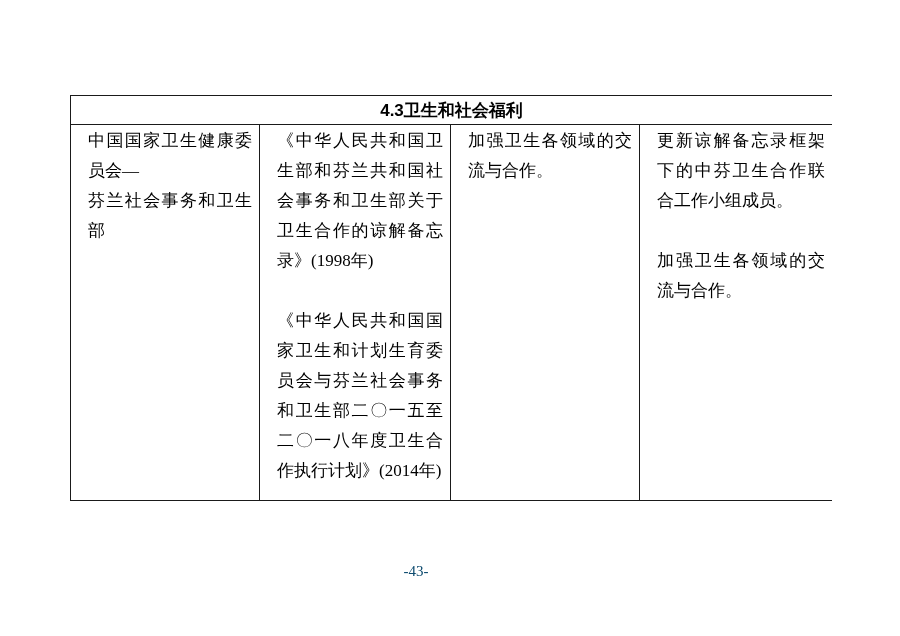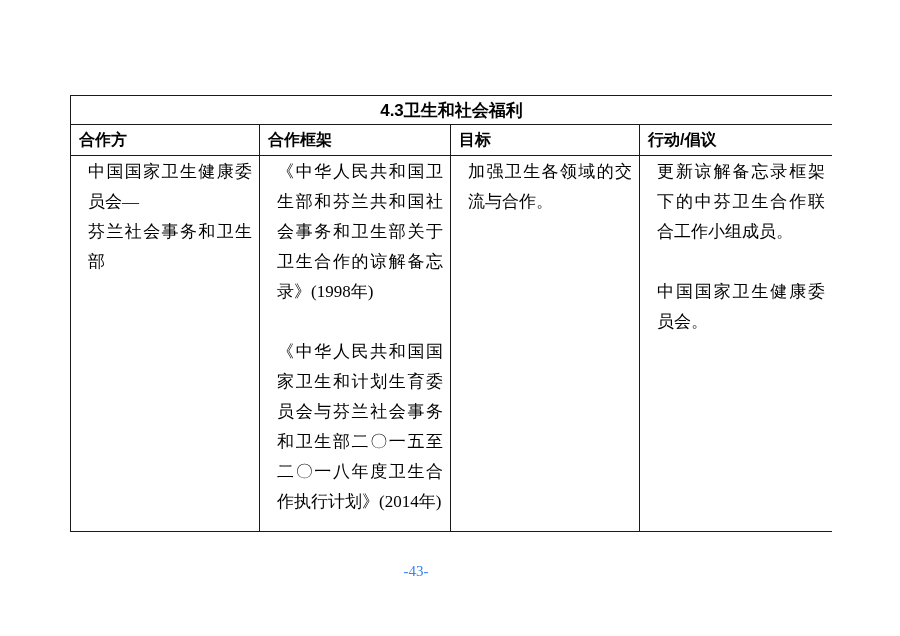--- a/index.html
+++ b/index.html
@@ -57,56 +57,50 @@
     font-family: "Liberation Serif", serif;
   }
   .page-number {
     position: absolute;
     left: 0;
     right: 0;
     top: 563px;
     text-align: center;
     font-size: 15px;
     font-family: "Liberation Serif", serif;
-    color: #3b82f6;
+    color: #0c4a6e;
   }
 </style>
 </head>
 <body>
 
 <div class="page">
 
   <table class="coop-table">
     <colgroup>
       <col style="width:189px">
       <col style="width:191px">
       <col style="width:189px">
       <col style="width:193px">
     </colgroup>
     <thead>
       <tr>
         <th colspan="4" class="table-title">4.3卫生和社会福利</th>
       </tr>
-      <tr class="head-row">
-        <th>合作方</th>
-        <th>合作框架</th>
-        <th>目标</th>
-        <th>行动/倡议</th>
-      </tr>
     </thead>
     <tbody>
       <tr>
         <td>中国国家卫生健康委员会—
 芬兰社会事务和卫生部</td>
         <td>《中华人民共和国卫生部和芬兰共和国社会事务和卫生部关于卫生合作的谅解备忘录》(1998年)
 
 《中华人民共和国国家卫生和计划生育委员会与芬兰社会事务和卫生部二〇一五至二〇一八年度卫生合作执行计划》(2014年)</td>
         <td>加强卫生各领域的交流与合作。</td>
         <td>更新谅解备忘录框架下的中芬卫生合作联合工作小组成员。
 
-中国国家卫生健康委员会。</td>
+加强卫生各领域的交流与合作。</td>
       </tr>
     </tbody>
   </table>
 
   <div class="page-number">-43-</div>
 
 </div>
 
 </body></html>

